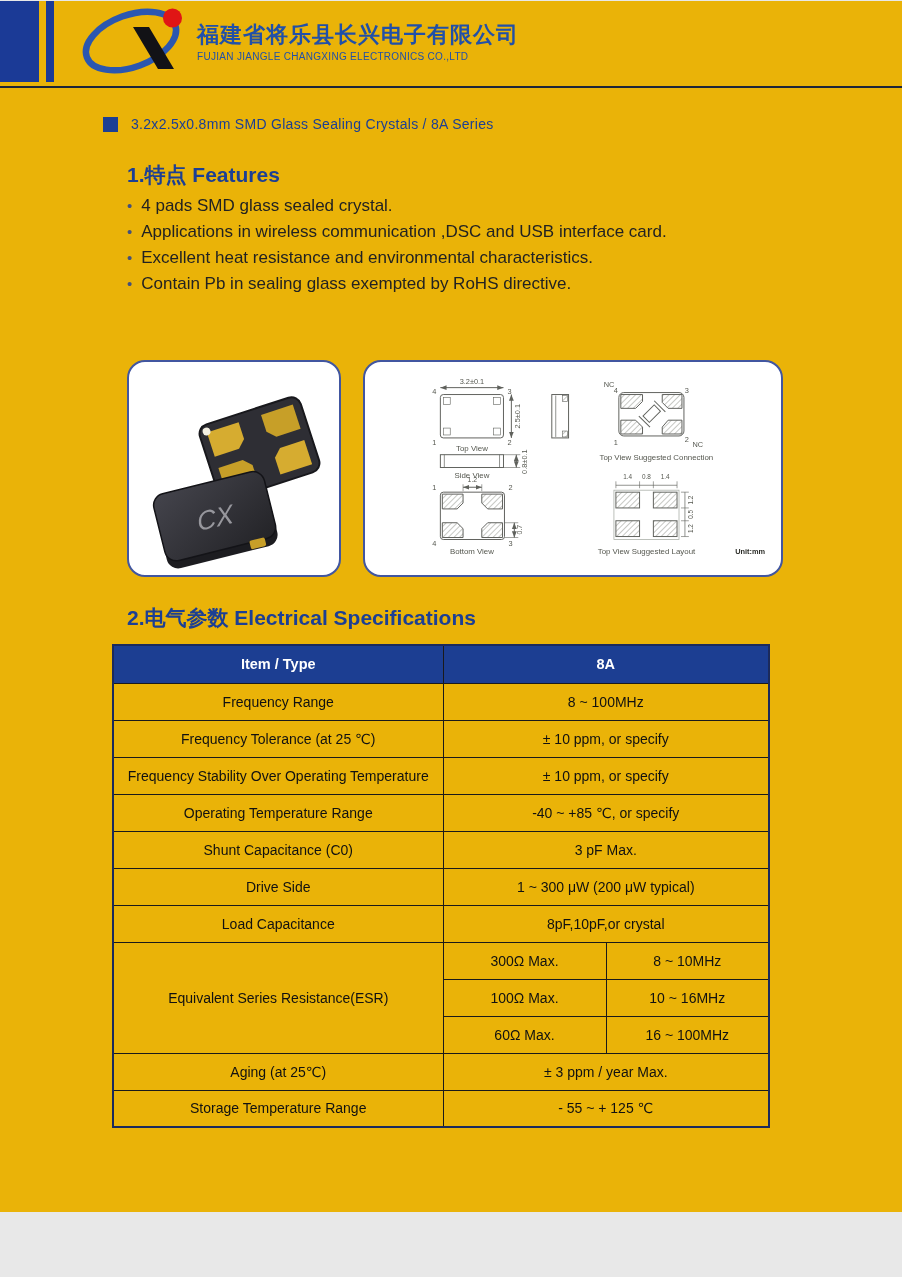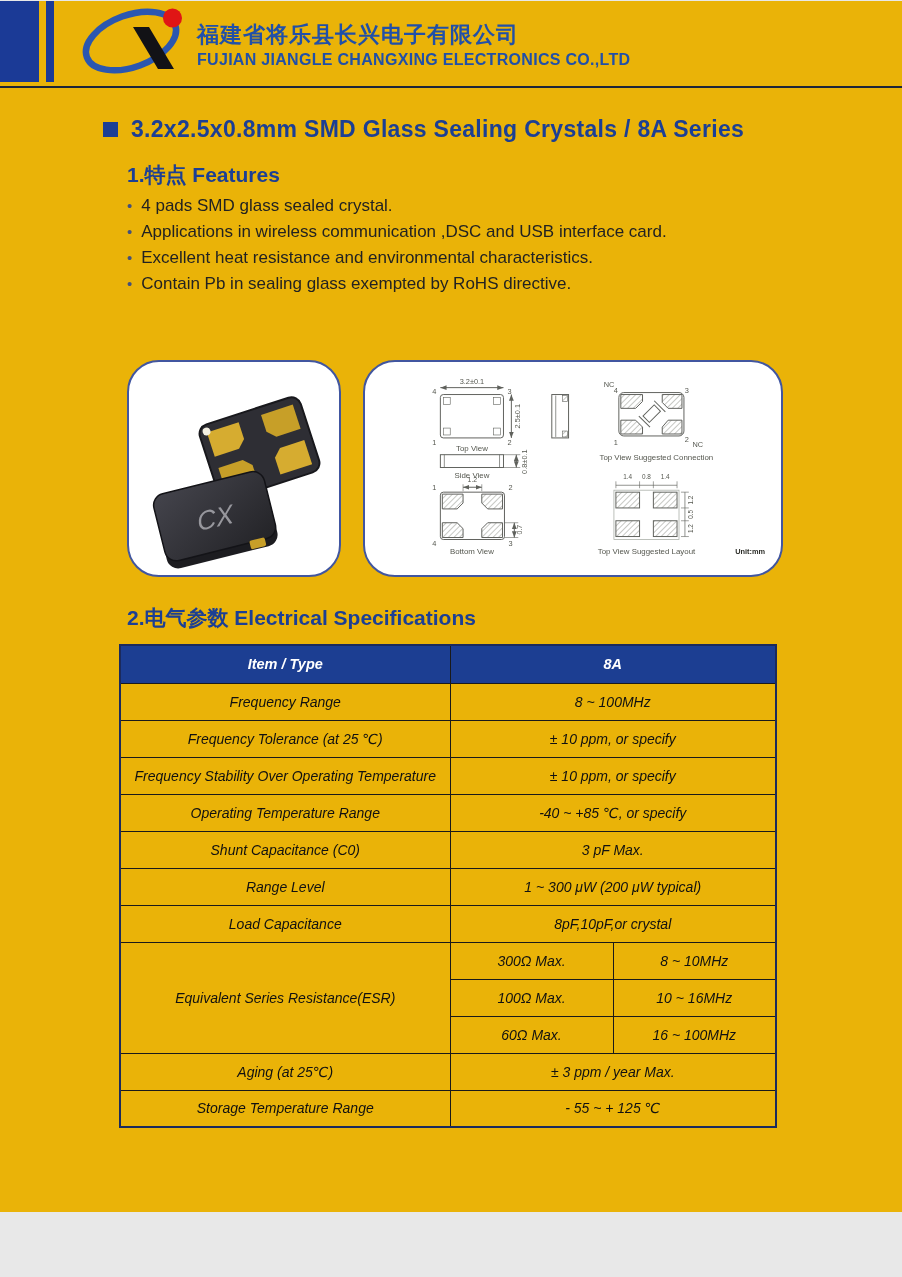--- a/index.html
+++ b/index.html
@@ -8,41 +8,41 @@
     position:relative;width:902px;height:1211px;background:#eab308;
     font-family:"Liberation Sans","DejaVu Sans",sans-serif;color:#1f1f1f;
     margin:1px auto;overflow:hidden;
   }
   
   .accent-bar{position:absolute;top:0;left:0;width:39px;height:81px;background:#1b3a96;}
   .accent-bar-thin{position:absolute;top:0;left:46px;width:8px;height:81px;background:#1b3a96;}
   .logo-svg{position:absolute;left:58px;top:2px;width:140px;height:80px;}
   .company{position:absolute;left:197px;top:23px;line-height:1;}
   .company-cn{font-size:22px;font-weight:bold;color:#2150a8;letter-spacing:1px;white-space:nowrap;}
-  .company-en{font-size:16px;font-weight:bold;color:#2150a8;letter-spacing:0.3px;margin-top:6px;white-space:nowrap;}
+  .company-en{font-size:10px;font-weight:normal;color:#2150a8;letter-spacing:0.3px;margin-top:6px;white-space:nowrap;}
   .header-divider{position:absolute;left:0;top:85px;width:902px;height:2px;background:#1d2538;}
   
   .title-row{position:absolute;left:103px;top:115px;display:flex;align-items:center;}
   .title-square{width:15px;height:15px;background:#1c3f94;margin-right:13px;flex:none;}
-  .page-title{font-size:23px;font-weight:bold;color:#1c3f94;letter-spacing:0.3px;white-space:nowrap;}
+  .page-title{font-size:14px;font-weight:normal;color:#1c3f94;letter-spacing:0.3px;white-space:nowrap;}
   
   .sec-heading{position:absolute;left:127px;font-size:21px;font-weight:bold;color:#1c3f94;white-space:nowrap;}
   #features-heading{top:160px;}
   #dimensions-heading{top:321px;}
   #specs-heading{top:603px;}
   .feature-list{position:absolute;left:127px;top:192px;}
   .feature-item{font-size:17px;color:#222222;line-height:26px;white-space:nowrap;}
   .bullet{color:#44507a;margin-right:9px;font-size:15px;}
   
-  .panel{position:absolute;top:359px;height:217px;border:2px solid #4156a0;border-radius:32px;background:#ffffff;overflow:hidden;}
+  .panel{position:absolute;top:359px;height:217px;border:2px solid #4156a0;border-radius:18px;background:#ffffff;overflow:hidden;}
   #photo-panel{left:127px;width:214px;}
   #drawing-panel{left:363px;width:420px;}
   .panel svg{display:block;}
   
-  .spec-table{position:absolute;left:119px;top:643px;width:656px;border-collapse:collapse;table-layout:fixed;font-style:italic;}
+  .spec-table{position:absolute;left:112px;top:643px;width:656px;border-collapse:collapse;table-layout:fixed;}
   .spec-table th,.spec-table td{border:1px solid #1a1a1a;text-align:center;vertical-align:middle;padding:0 6px;}
   .spec-table{border:2px solid #1b2a5c;}
   .spec-table th{background:#1c3e92;color:#ffffff;font-size:14.5px;font-weight:bold;height:38px;}
   .spec-table td{font-size:14px;color:#111111;height:37px;}
   
   .footer-slogan{position:absolute;left:0;top:1243px;width:902px;text-align:center;
     font-size:12px;font-weight:bold;color:#1d3f98;letter-spacing:1px;}
   
   .dw{font-family:"Liberation Sans","DejaVu Sans",sans-serif;fill:#55574f;}
 </style>
@@ -242,21 +242,21 @@
     </tr>
     <tr>
       <td>Operating Temperature Range</td>
       <td colspan="2">-40 ~ +85 ℃, or specify</td>
     </tr>
     <tr>
       <td>Shunt Capacitance (C0)</td>
       <td colspan="2">3 pF Max.</td>
     </tr>
     <tr>
-      <td>Range Level</td>
+      <td>Drive Side</td>
       <td colspan="2">1 ~ 300 μW (200 μW typical)</td>
     </tr>
     <tr>
       <td>Load Capacitance</td>
       <td colspan="2">8pF,10pF,or crystal</td>
     </tr>
     <tr>
       <td rowspan="3">Equivalent Series Resistance(ESR)</td>
       <td>300Ω Max.</td>
       <td>8 ~ 10MHz</td>

